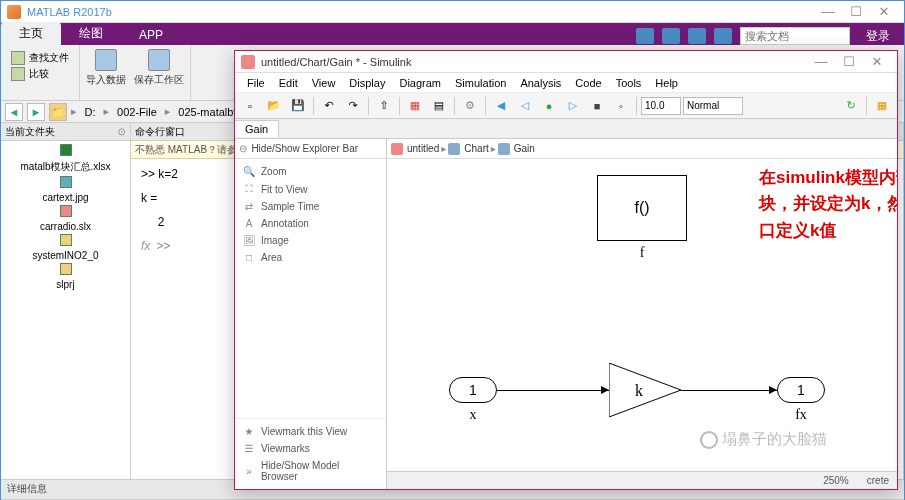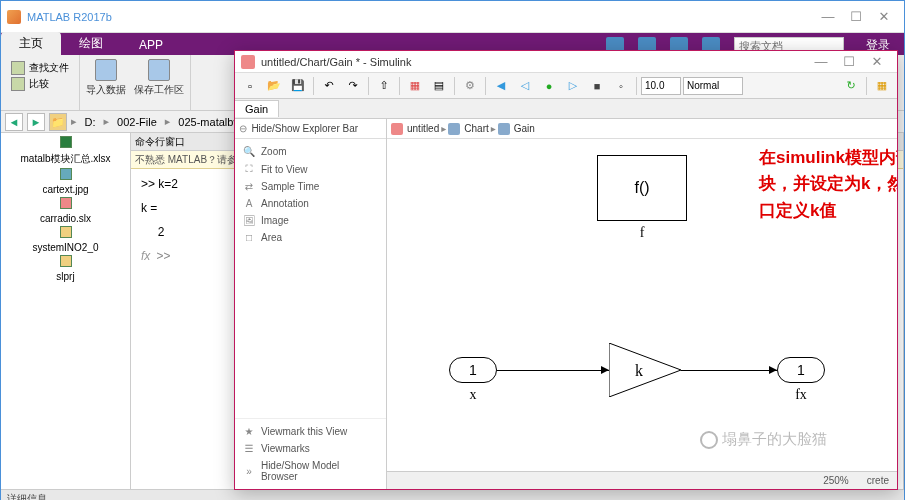--- a/index.html
+++ b/index.html
@@ -1,28 +1,28 @@
 <!DOCTYPE html>
 <html><head>
 <meta charset="utf-8">
 <style>
 * { box-sizing: border-box; margin: 0; padding: 0; font-family: "Microsoft YaHei", Arial, sans-serif; }
 body { width: 905px; height: 500px; overflow: hidden; background: #fff; position: relative; font-size: 11px; }
 
 
 .matlab-window { width: 905px; height: 500px; border: 1px solid #4a90d9; background: #f5f5f5; position: relative; }
-.mw-titlebar { height: 32px; background: #fff; border-bottom: 1px solid #ddd; display: flex; align-items: center; padding: 0 6px; color: #4a90d9; font-size: 11px; }
+.mw-titlebar { height: 22px; background: #fff; border-bottom: 1px solid #ddd; display: flex; align-items: center; padding: 0 6px; color: #4a90d9; font-size: 11px; }
 .mw-titlebar-icon { width: 14px; height: 14px; background: linear-gradient(135deg,#f0a050,#e07030); border-radius: 2px; margin-right: 6px; }
 .mw-titlebar-spacer { flex: 1; }
 .mw-tb-btn { width: 28px; text-align: center; color: #888; font-size: 13px; cursor: pointer; }
 
 .mw-ribbon-tabs { height: 22px; background: #701a75; display: flex; align-items: flex-end; }
 .mw-rtab { padding: 3px 18px; color: #fff; font-size: 12px; cursor: pointer; }
 .mw-rtab.active { background: #f0f0f0; color: #000; border-radius: 4px 4px 0 0; }
-.mw-ribbon-right { flex: 1; display: flex; justify-content: flex-end; gap: 14px; padding-right: 6px; margin-top: 21px; }
+.mw-ribbon-right { flex: 1; display: flex; justify-content: flex-end; align-items: center; gap: 8px; padding-right: 6px; margin-top: 21px; }
 .mw-rr-icon { width: 18px; height: 16px; background: #4a8bc2; border-radius: 2px; }
 .mw-search { width: 110px; height: 18px; background: #fff; border: 1px solid #ccc; font-size: 11px; padding: 0 4px; color: #888; }
 .mw-login { color: #fff; font-size: 12px; padding: 0 8px; }
 
 .mw-ribbon-body { height: 56px; background: #f0f0f0; border-bottom: 1px solid #ccc; display: flex; }
 .rb-group { border-right: 1px solid #d0d0d0; padding: 4px 6px 2px 6px; display: flex; flex-direction: column; align-items: center; }
 .rb-icons { display: flex; gap: 8px; }
 .rb-bigbtn { display: flex; flex-direction: column; align-items: center; cursor: pointer; }
 .rb-ico { width: 22px; height: 22px; background: #d8d8a8; border: 1px solid #888; border-radius: 2px; }
 .rb-ico.blue { background: #a8c8e8; }
@@ -178,20 +178,24 @@
     <span class="pth-sep">▸</span>
       <span class="pth-seg">D:</span>
     <span class="pth-sep">▸</span>
       <span class="pth-seg">002-File</span>
     <span class="pth-sep">▸</span>
       <span class="pth-seg">025-matalbworks</span>
   </div>
 
   <div class="mw-body">
     <div class="mw-folder-panel">
+      <div class="panel-head">
+          <span>当前文件夹</span>
+          <span class="x">⊙</span>
+        </div>
       <div class="folder-list" id="folder-list">
           <div class="f-item">
             <div class="f-ico xl"></div>
             <span>matalb模块汇总.xlsx</span>
           </div>
           <div class="f-item">
             <div class="f-ico img"></div>
             <span>cartext.jpg</span>
           </div>
           <div class="f-item">
@@ -234,20 +238,32 @@
 <div class="simulink-window">
   <div class="sl-titlebar">
     <div class="sl-tb-ico"></div>
     <span>untitled/Chart/Gain * - Simulink</span>
     <div style="flex:1"></div>
     <div class="mw-tb-btn">—</div>
     <div class="mw-tb-btn">☐</div>
     <div class="mw-tb-btn">✕</div>
   </div>
 
+  <div class="sl-menubar" id="sl-menubar">
+      <span class="sl-menu">File</span>
+      <span class="sl-menu">Edit</span>
+      <span class="sl-menu">View</span>
+      <span class="sl-menu">Display</span>
+      <span class="sl-menu">Diagram</span>
+      <span class="sl-menu">Simulation</span>
+      <span class="sl-menu">Analysis</span>
+      <span class="sl-menu">Code</span>
+      <span class="sl-menu">Tools</span>
+      <span class="sl-menu">Help</span>
+    </div>
 
   <div class="sl-toolbar">
     <div class="sl-tbtn">▫</div>
     <div class="sl-tbtn">📂</div>
     <div class="sl-tbtn">💾</div>
     <div class="sl-tsep"></div>
     <div class="sl-tbtn">↶</div>
     <div class="sl-tbtn">↷</div>
     <div class="sl-tsep"></div>
     <div class="sl-tbtn">⇧</div>

